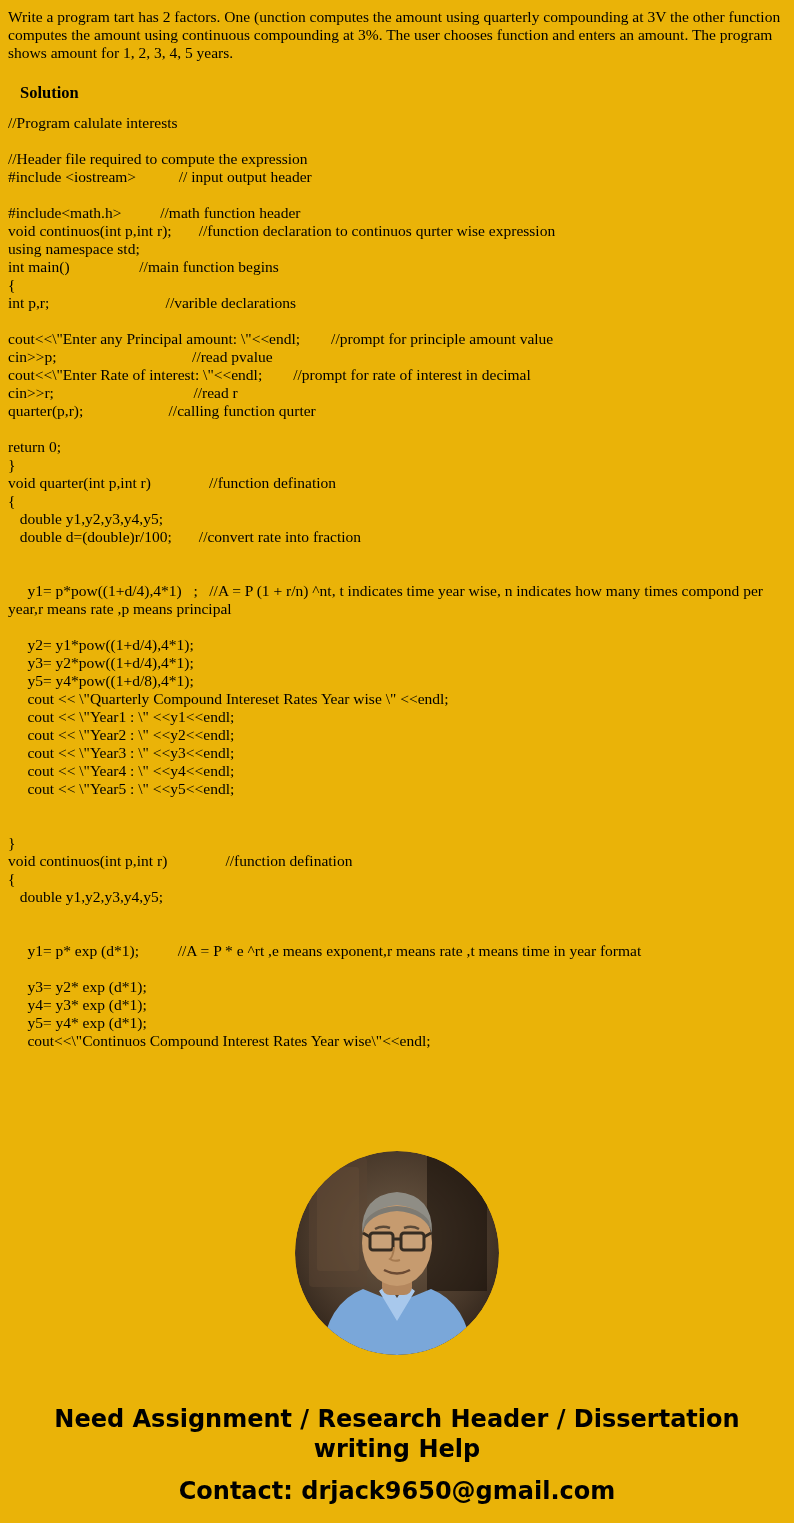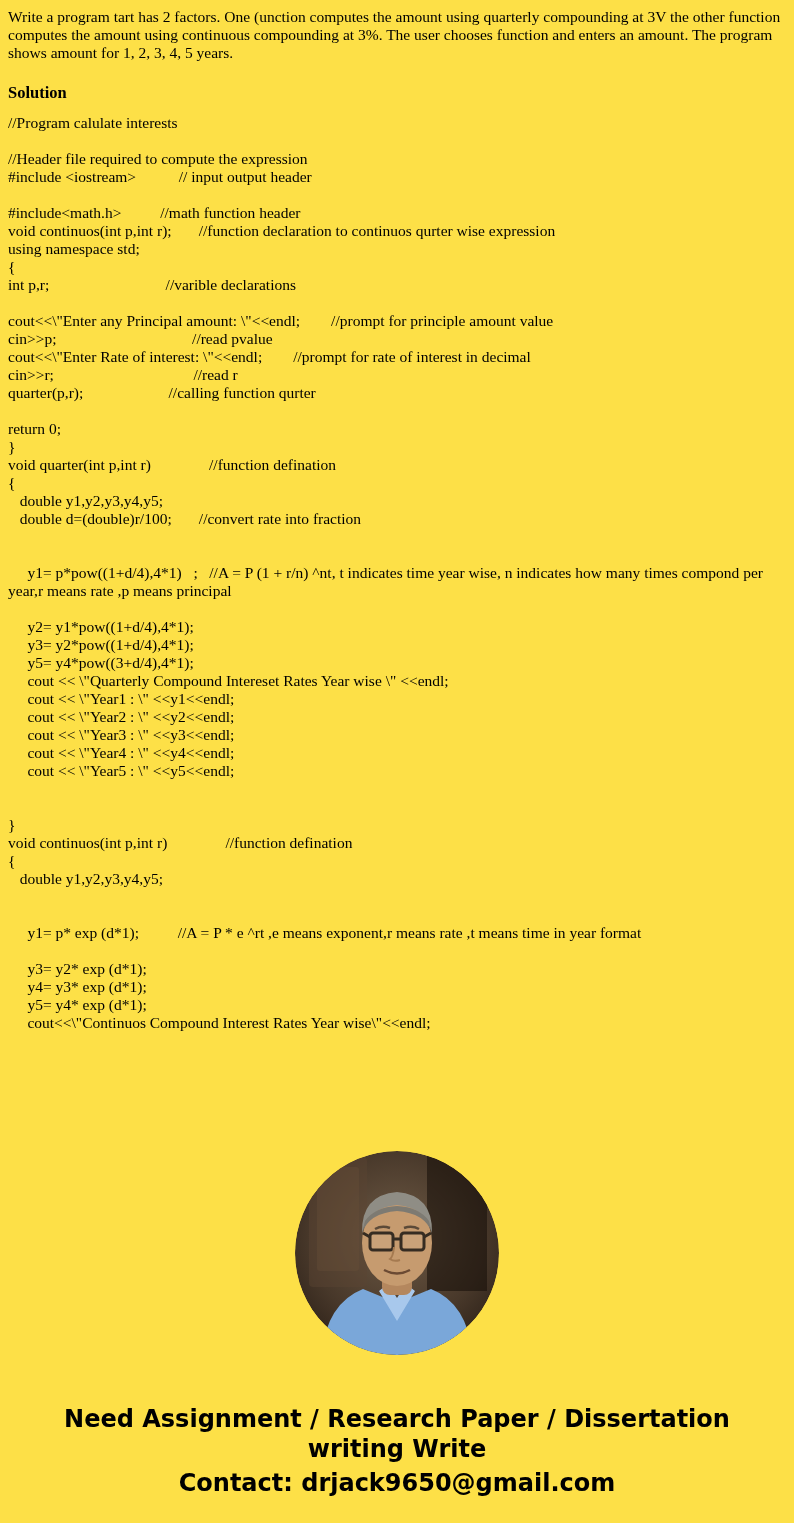--- a/index.html
+++ b/index.html
@@ -4,41 +4,41 @@
 <style>
   html, body {
     margin: 0;
     padding: 0;
     background: #ffffff;
   }
   .page {
     position: relative;
     width: 794px;
     height: 1523px;
-    background: #fde047;
+    background: #eab308;
     overflow: hidden;
     font-family: "Liberation Serif", serif;
     color: #000000;
   }
   .content {
     position: absolute;
     left: 8px;
     top: 8px;
     width: 778px;
   }
   .question {
     font-size: 15.5px;
     line-height: 18px;
     margin: 0;
   }
   .solution-heading {
     font-size: 16.5px;
     line-height: 19px;
     font-weight: bold;
-    margin: 21px 0 0 0;
+    margin: 21px 0 0 12px;
   }
   .code {
     margin-top: 12px;
     height: 1018px;
     overflow: hidden;
     font-size: 15.5px;
     line-height: 18px;
   }
   .code-line {
     white-space: pre-wrap;
@@ -63,21 +63,21 @@
     font-weight: 700;
     font-size: 24px;
     line-height: 30px;
     color: #000000;
   }
   .footer .help {
     margin: 0 auto;
     max-width: 760px;
   }
   .footer .contact {
-    margin: 4px auto;
+    margin: 12px auto;
     max-width: 760px;
   }
 </style>
 </head>
 <body>
 
 <div class="page">
 
   <div class="content">
     <p class="question">Write a program tart has 2 factors. One (unction computes the amount using quarterly compounding at 3V the other function computes the amount using continuous compounding at 3%. The user chooses function and enters an amount. The program shows amount for 1, 2, 3, 4, 5 years.</p>
@@ -86,20 +86,21 @@
 
     <div class="code">
         <div class="code-line">//Program calulate interests</div>
         <div class="code-line"></div>
         <div class="code-line">//Header file required to compute the expression</div>
         <div class="code-line">#include &lt;iostream&gt;           // input output header</div>
         <div class="code-line"></div>
         <div class="code-line">#include&lt;math.h&gt;          //math function header</div>
         <div class="code-line">void continuos(int p,int r);       //function declaration to continuos qurter wise expression</div>
         <div class="code-line">using namespace std;</div>
+        <div class="code-line">int main()                  //main function begins</div>
         <div class="code-line">{</div>
         <div class="code-line">int p,r;                              //varible declarations</div>
         <div class="code-line"></div>
         <div class="code-line">cout&lt;&lt;\"Enter any Principal amount: \"&lt;&lt;endl;        //prompt for principle amount value</div>
         <div class="code-line">cin&gt;&gt;p;                                   //read pvalue</div>
         <div class="code-line">cout&lt;&lt;\"Enter Rate of interest: \"&lt;&lt;endl;        //prompt for rate of interest in decimal</div>
         <div class="code-line">cin&gt;&gt;r;                                    //read r</div>
         <div class="code-line">quarter(p,r);                      //calling function qurter</div>
         <div class="code-line"></div>
         <div class="code-line">return 0;</div>
@@ -107,21 +108,21 @@
         <div class="code-line">void quarter(int p,int r)               //function defination</div>
         <div class="code-line">{</div>
         <div class="code-line">   double y1,y2,y3,y4,y5;</div>
         <div class="code-line">   double d=(double)r/100;       //convert rate into fraction</div>
         <div class="code-line"></div>
         <div class="code-line"></div>
         <div class="code-line">     y1= p*pow((1+d/4),4*1)   ;   //A = P (1 + r/n) ^nt, t indicates time year wise, n indicates how many times compond per year,r means rate ,p means principal</div>
         <div class="code-line"></div>
         <div class="code-line">     y2= y1*pow((1+d/4),4*1);</div>
         <div class="code-line">     y3= y2*pow((1+d/4),4*1);</div>
-        <div class="code-line">     y5= y4*pow((3+d/4),4*1);</div>
+        <div class="code-line">     y5= y4*pow((1+d/8),4*1);</div>
         <div class="code-line">     cout &lt;&lt; \"Quarterly Compound Intereset Rates Year wise \" &lt;&lt;endl;</div>
         <div class="code-line">     cout &lt;&lt; \"Year1 : \" &lt;&lt;y1&lt;&lt;endl;</div>
         <div class="code-line">     cout &lt;&lt; \"Year2 : \" &lt;&lt;y2&lt;&lt;endl;</div>
         <div class="code-line">     cout &lt;&lt; \"Year3 : \" &lt;&lt;y3&lt;&lt;endl;</div>
         <div class="code-line">     cout &lt;&lt; \"Year4 : \" &lt;&lt;y4&lt;&lt;endl;</div>
         <div class="code-line">     cout &lt;&lt; \"Year5 : \" &lt;&lt;y5&lt;&lt;endl;</div>
         <div class="code-line"></div>
         <div class="code-line"></div>
         <div class="code-line">}</div>
         <div class="code-line">void continuos(int p,int r)               //function defination</div>
@@ -170,17 +171,17 @@
         </g>
         <path d="M80 78 Q87 74 95 77" stroke="#5c4a38" stroke-width="2.5" fill="none"></path>
         <path d="M109 77 Q117 74 124 78" stroke="#5c4a38" stroke-width="2.5" fill="none"></path>
         <path d="M99 96 Q98 106 95 108 Q99 111 105 109" stroke="#a57a50" stroke-width="2" fill="none"></path>
         <path d="M89 119 Q102 126 115 119" stroke="#6b4a33" stroke-width="2.5" fill="none"></path>
       </g>
     </svg>
   </div>
 
   <div class="footer">
-    <div class="help">Need Assignment / Research Paper / Dissertation writing Write</div>
+    <div class="help">Need Assignment / Research Header / Dissertation writing Help</div>
     <div class="contact">Contact: drjack9650@gmail.com</div>
   </div>
 
 </div>
 
 </body></html>

